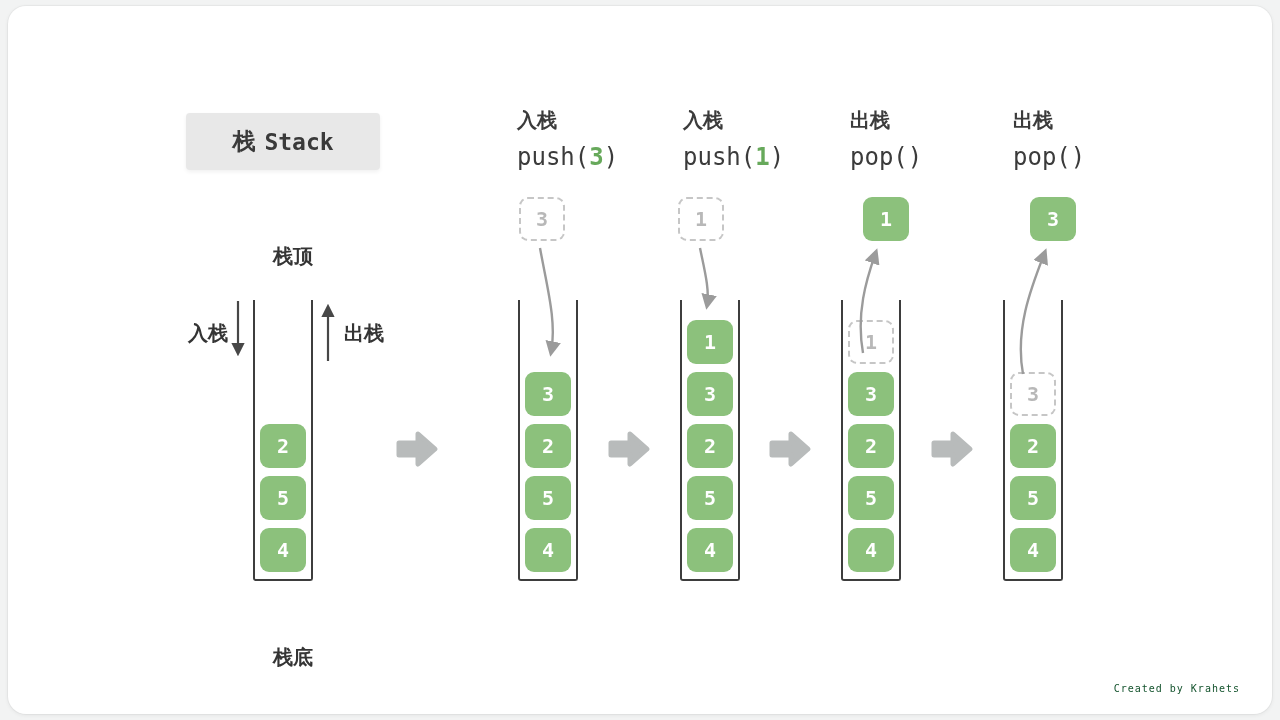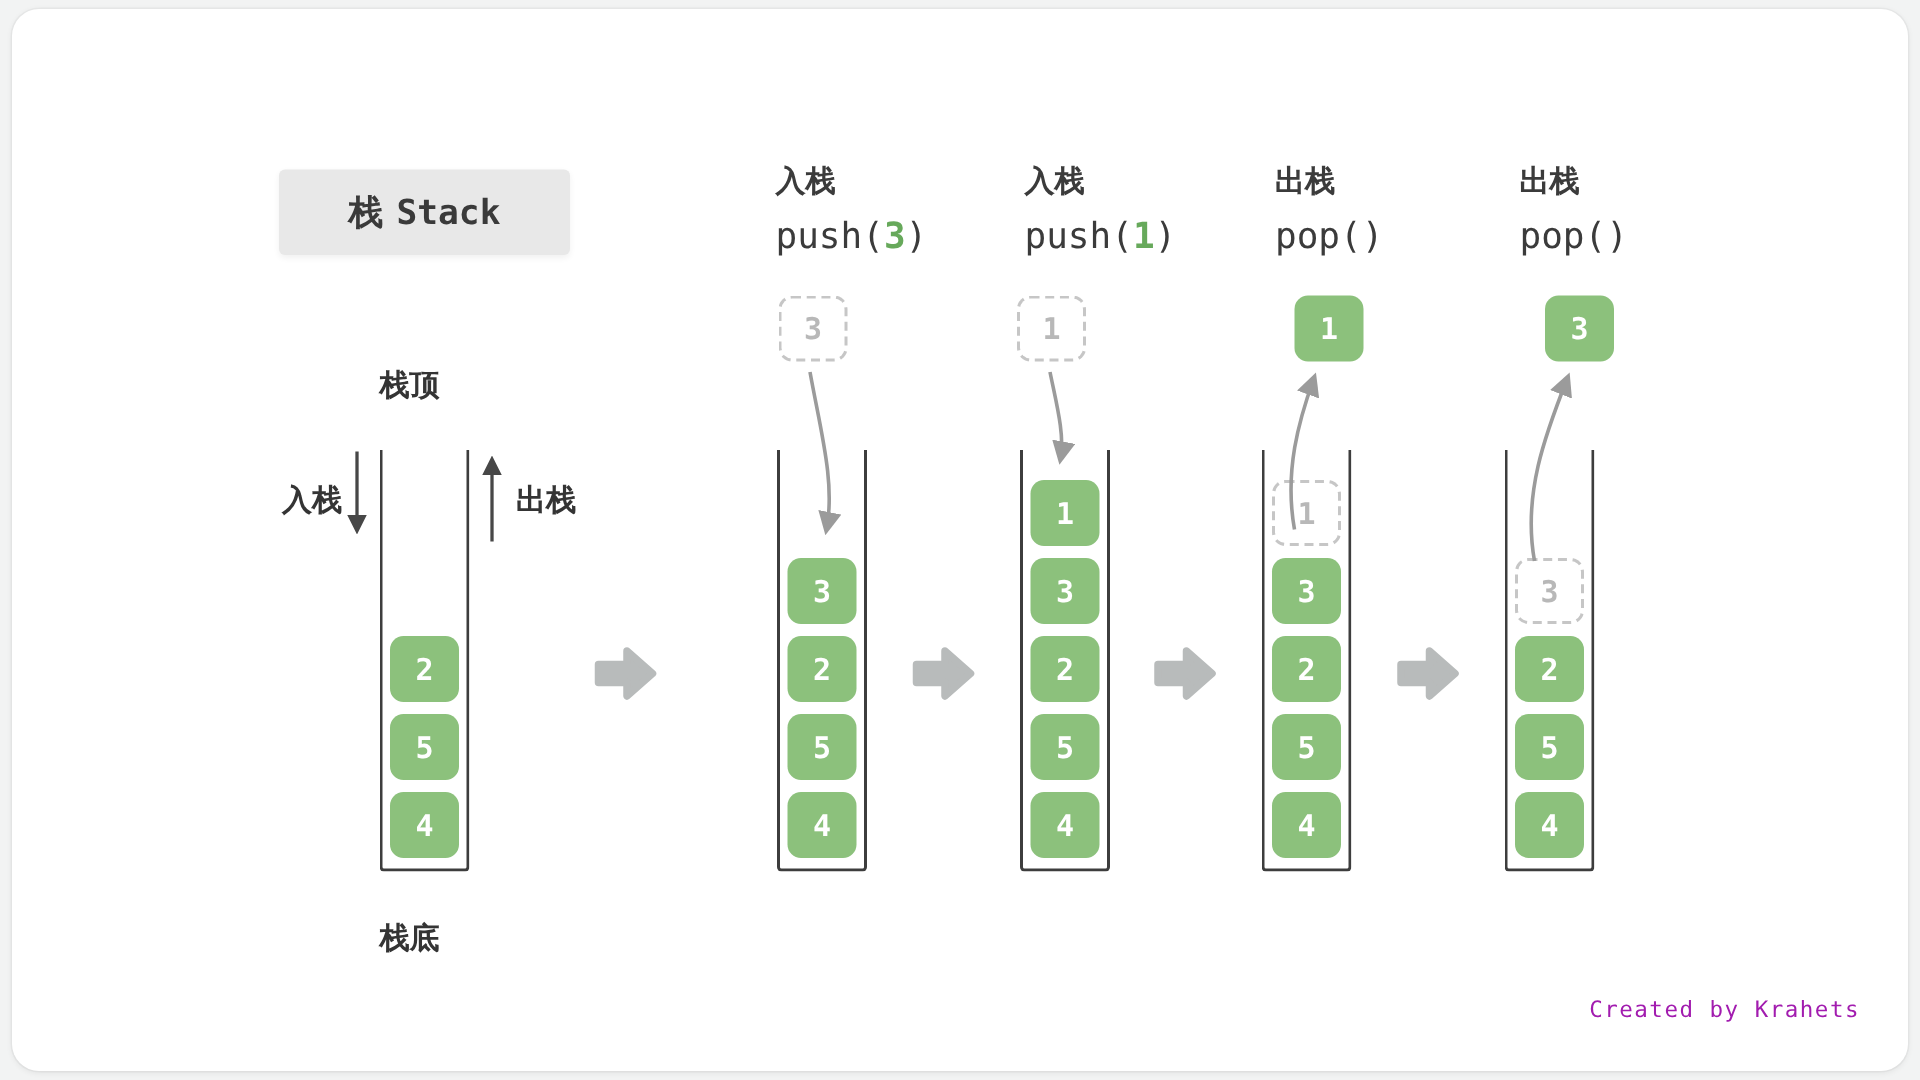--- a/index.html
+++ b/index.html
@@ -45,29 +45,29 @@
   }
   .cell {
     width:46px; height:44px; min-height:44px; box-sizing:border-box;
     border-radius:9px; background:#8CC17C; color:#ffffff;
     display:flex; align-items:center; justify-content:center;
     font-family:"DejaVu Sans Mono","Liberation Mono",monospace; font-size:20px; font-weight:700;
   }
   .cell.ghost-cell { background:#ffffff; border:2px dashed #c6c6c6; color:#b8b8b8; }
 
   .side-label { position:absolute; font-size:20px; font-weight:700; color:#343434; }
-  .lbl-top    { left:253px; width:60px; text-align:left; top:243px;font-family:Liberation Mono, monospace; }
-  .lbl-bottom { left:253px; width:60px; text-align:left; top:612px; }
+  .lbl-top    { left:253px; width:60px; text-align:right; top:243px;font-family:Liberation Mono, monospace; }
+  .lbl-bottom { left:253px; width:60px; text-align:right; top:644px; }
   .lbl-push   { left:188px; top:320px; }
   .lbl-pop    { left:344px; top:320px; }
 
   .footer {
-    position:absolute; right:40px; bottom:38px;
+    position:absolute; right:40px; bottom:26px;
     font-family:"DejaVu Sans Mono","Liberation Mono",monospace;
-    font-size:15px; color:#a21caf; letter-spacing:1px;
+    font-size:10px; color:#14532d; letter-spacing:1px;
   }
   svg.overlay { position:absolute; left:0; top:0; pointer-events:none; }
 </style>
 </head>
 <body>
 
 <div class="canvas">
   <div class="card"></div>
 
   <div class="title-box">

